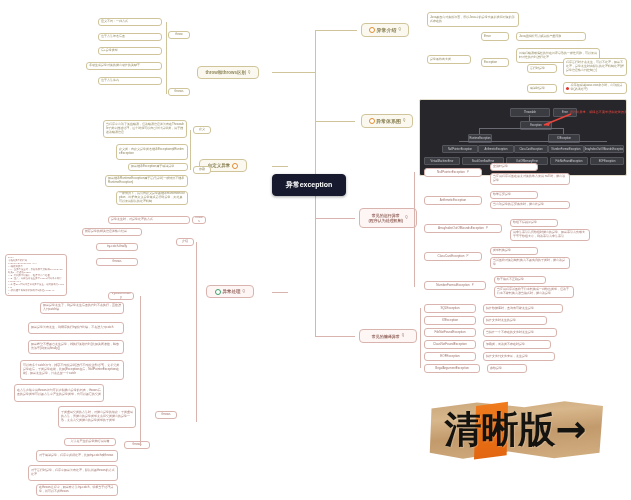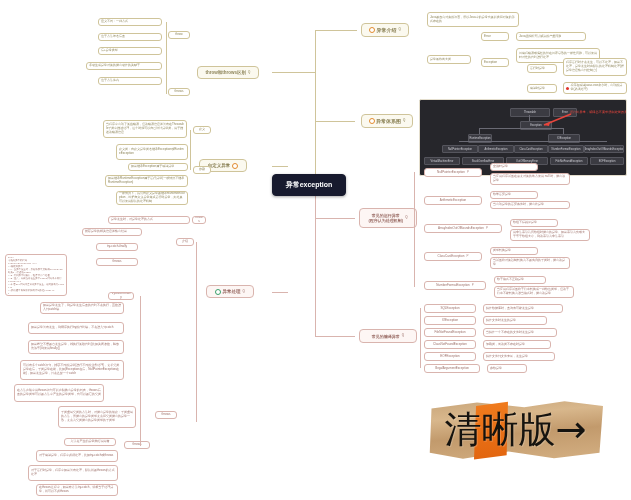--- a/index.html
+++ b/index.html
@@ -73,21 +73,21 @@
   }
   .stamp-orange{
     position:absolute;left:46px;top:0;width:34px;height:100%;
     background:linear-gradient(180deg,#f07c1e,#e2650f);
     clip-path:polygon(6% 10%,100% 3%,96% 92%,0 99%);
   }
   .stamp-txt{
     position:absolute;inset:0;display:flex;align-items:center;
     justify-content:center;
     font-family:"DejaVu Sans",sans-serif;
-    font-weight:normal;font-size:37px;color:#15130f;
+    font-weight:bold;font-size:37px;color:#15130f;
     letter-spacing:0px;
     text-shadow:1px 1px 0 rgba(255,255,255,.18);
     text-align:center;
   }
   .dot-green{
     width:4px;height:4px;border-radius:50%;border:1px solid #3aa06a;
     background:#fff;flex:0 0 auto;margin-right:1.5px;
   }
   .dot-orange{
     width:4px;height:4px;border-radius:50%;border:1px solid #e08a2e;

